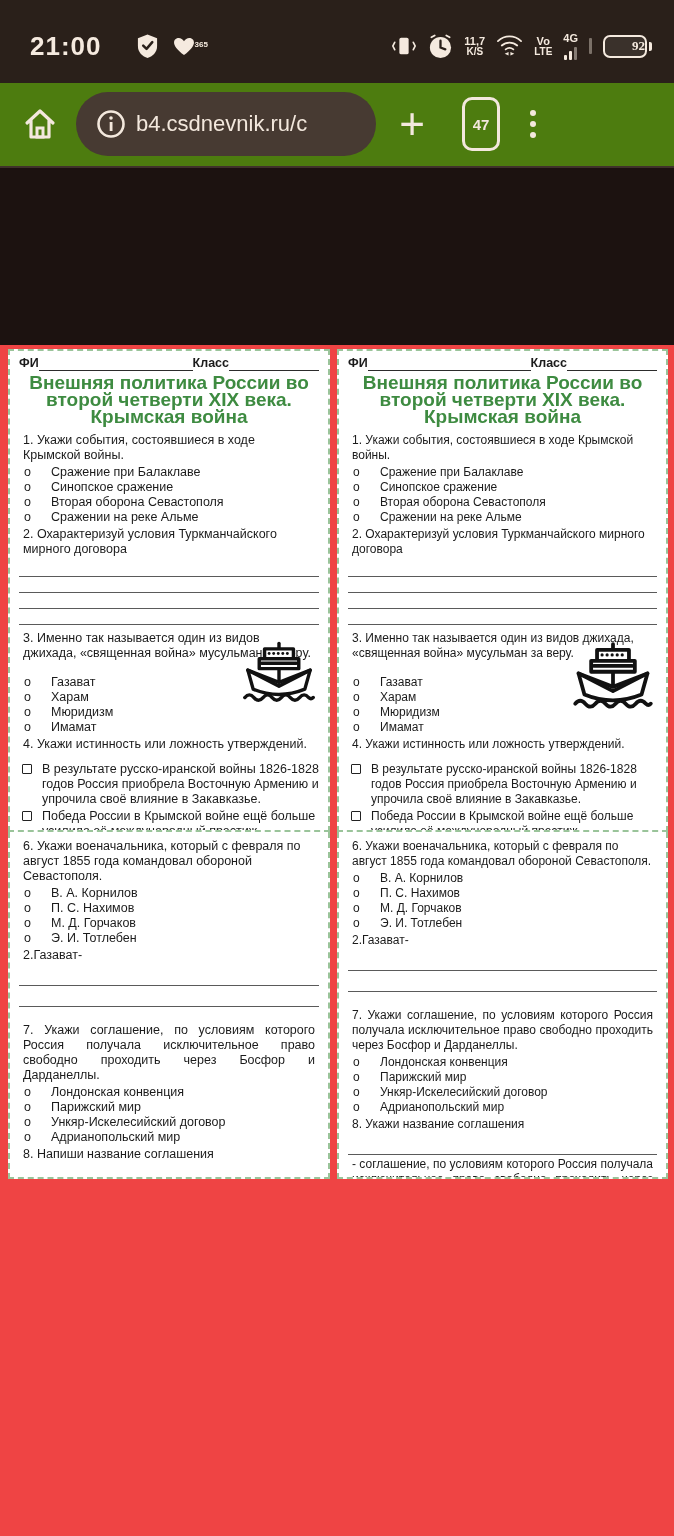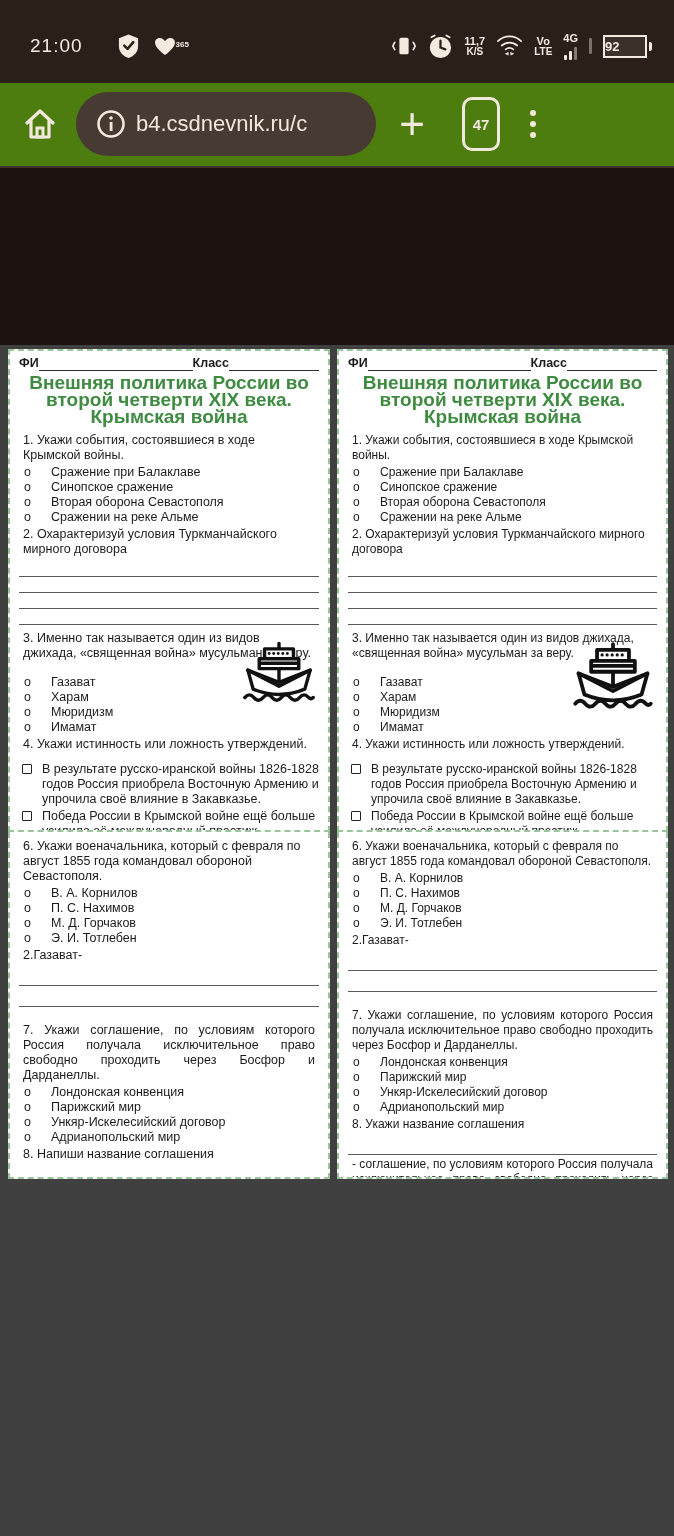--- a/index.html
+++ b/index.html
@@ -5,38 +5,38 @@
   * { box-sizing: border-box; margin: 0; padding: 0; }
   html,body { width:674px; background:#14100d; }
   body { font-family:"Liberation Sans", sans-serif; }
   .screen { width:674px; height:1536px; display:flex; flex-direction:column; overflow:hidden; }
 
   
   .status-bar {
     height:85px; background:#2a201a; color:#f5eadf;
     display:flex; align-items:center; padding:10px 22px 0 30px; gap:16px;
   }
-  .sb-time { font-size:19px; letter-spacing:1px; font-weight:400;text-align:center; }
+  .sb-time { font-size:26px; letter-spacing:1px; font-weight:700;text-align:center; }
   .sb-left { display:flex; align-items:center; gap:14px; margin-left:18px; }
   .sb-spacer { flex:1; }
   .sb-right { display:flex; align-items:center; gap:11px; }
   .sb-stack { display:flex; flex-direction:column; align-items:center; line-height:1; font-weight:bold; }
   .sb-stack .t { font-size:11px; }
   .sb-stack .b { font-size:10px; }
   .heart-wrap { display:flex; flex-direction:row; align-items:center; line-height:1; }
   .heart-wrap .badge { font-size:8px; font-weight:bold; margin-top:-2px; }
   .sig-bars { display:flex; align-items:flex-end; gap:2px; height:14px; }
   .sig-bars i { display:block; width:3px; background:#f5eadf; border-radius:1px; }
   .sig-bars i.dim { opacity:.45; }
   .lone-bar { width:3px; height:16px; background:#f5eadf; opacity:.4; border-radius:1px; }
   .battery { display:flex; align-items:center; gap:2px; }
   .battery .shell {
-    border:2px solid #f5eadf; border-radius:0; width:44px; height:23px;
-    display:flex; align-items:center; justify-content:flex-start;
-    font-size:13px; font-weight:bold; background:rgba(255,255,255,.08);
+    border:2px solid #f5eadf; border-radius:7px; width:44px; height:23px;
+    display:flex; align-items:center; justify-content:flex-end;
+    font-size:13px; font-weight:bold; background:rgba(255,255,255,.08);font-family:Liberation Serif, serif;
   }
   .battery .tip { width:3px; height:9px; background:#f5eadf; border-radius:0 2px 2px 0; }
 
   
   .toolbar {
     height:88px; background:#4d7c0f; display:flex; align-items:center;
     padding:0 20px; gap:8px; border-bottom:2px solid #40332b;
   }
   .tb-icon { display:flex; align-items:center; justify-content:center; }
   .url-pill {
@@ -49,21 +49,21 @@
   .tab-box {
     width:38px; height:54px; border:3px solid #f3e8dd; border-radius:10px;
     display:flex; align-items:center; justify-content:center;
     color:#f3e8dd; font-size:15px; font-weight:bold; margin-left:14px;
   }
   .kebab { display:flex; flex-direction:column; gap:5px; margin-left:22px; }
   .kebab i { width:6px; height:6px; border-radius:50%; background:#f3e8dd; display:block; }
 
   
   .page-gap { height:183px; background:#1c1210; }
-  .doc { background:#404040; height:1228px; padding-top:4px; }
+  .doc { background:#ef4444; height:1228px; padding-top:4px; }
   .page-bottom { flex:1; background:#20150f; }
 
   
   .cards { display:flex; margin-left:8px; gap:7px; }
   .card { border:0; }
   .card .cell { border:2px dashed #9ac49a; background:#fff; padding:5px 9px 4px 9px; overflow:hidden; }
   .card .cell + .cell { border-top:none; }
   .card-left { width:322px; font-size:12.5px; line-height:15px; color:#1b1b1b; }
   .card-right { width:331px; font-size:12px; line-height:15px; color:#1b1b1b; }
   .card-left .cell-top, .card-right .cell-top { height:483px; }

